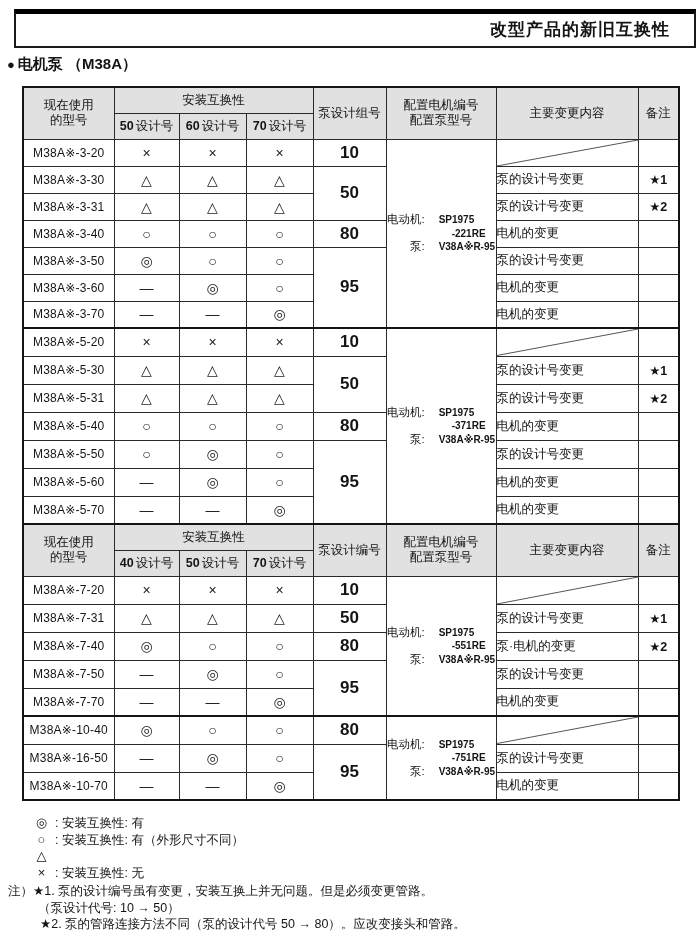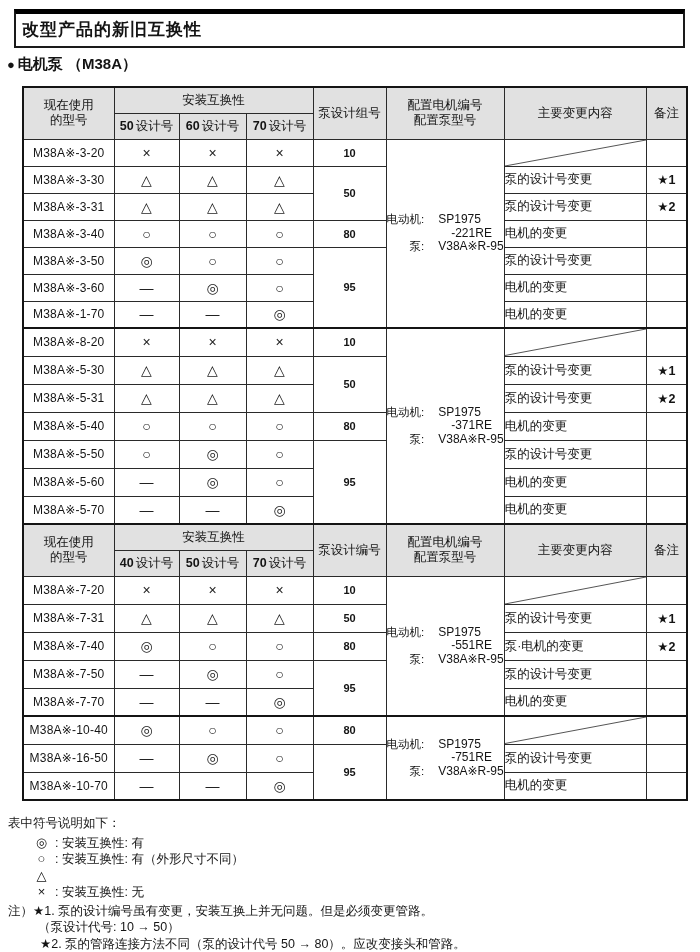--- a/index.html
+++ b/index.html
@@ -5,25 +5,25 @@
   * { box-sizing: border-box; }
   html, body { margin:0; padding:0; }
   body {
     width:700px; height:952px;
     background:#ffffff;
     font-family:"Liberation Sans","DejaVu Sans",sans-serif;
     color:#141414;
     overflow:hidden;
   }
   .title-box {
-    margin:9px 15px 0 14px;
+    margin:9px 4px 0 14px;
     border:2px solid #1a1a1a;
     border-top:5px solid #000;
-    padding:4px 6px 5px;
-    font-size:17px; font-weight:bold; letter-spacing:1px;
+    padding:4px 24px 5px;
+    font-size:17px; font-weight:bold; letter-spacing:1px;text-align:right;
   }
   .subtitle {
     margin:7px 0 0 7px;
     font-size:15px; font-weight:bold;
     display:flex; align-items:center; gap:3px;
   }
   .bullet { font-size:13px; }
 
   table.main {
     border-collapse:collapse; table-layout:fixed;
@@ -34,30 +34,30 @@
     border:1px solid #2a2a2a;
     padding:0; text-align:center; vertical-align:middle;
   }
   th { background:#e1e1e1; font-weight:normal; font-size:12.5px; line-height:15px; }
   .pre { white-space:pre-line; }
   tr.hh  { height:26px; }
   tr.r1  { height:27px; }
   tr.r2  { height:28px; }
   td.model { font-weight:normal; font-size:12px; letter-spacing:0.2px; }
   td.sym  { font-size:14px; color:#222; }
-  td.grp  { font-weight:bold; font-size:11px; }
+  td.grp  { font-weight:bold; font-size:17px; }
   td.chg  { text-align:left; font-size:12.5px; }
   td.rmk  { font-weight:bold; font-size:12.5px; }
   tr.sec > td, tr.sec > th { border-top:2.5px solid #141414; }
   td.diagcell { position:relative; }
   td.diagcell svg { position:absolute; left:0; top:0; width:100%; height:100%; display:block; }
   td.cfgcell { font-size:11px; }
   .cfg { display:inline-grid; grid-template-columns:max-content max-content; column-gap:14px; line-height:13.5px; text-align:left; }
   .cfg-lbl { text-align:right; font-size:11.5px; }
-  .cfg-val { font-weight:normal; font-size:12px; }
+  .cfg-val { font-weight:bold; font-size:10px; }
   .cfg-val.ind { padding-left:13px; }
   th b.dnum { font-size:12.5px; margin-right:2px; }
 
   .footer { margin:14px 0 0 8px; font-size:12.5px; line-height:16.5px; }
   .legend { margin:3px 0 0 26px; }
   .legend-item { display:flex; gap:6px; }
   .lsym { width:15px; text-align:center; font-size:13px; }
   .notes { margin-top:2px; }
   .note-row1 { display:flex; }
   .ind-a { margin-left:30px; }
@@ -164,30 +164,30 @@
   </tr>
   <tr class="r1">
     <td class="model">M38A※-3-60</td>
     <td class="sym">—</td>
     <td class="sym">◎</td>
     <td class="sym">○</td>
     <td class="chg">电机的变更</td>
     <td class="rmk"></td>
   </tr>
   <tr class="r1">
-    <td class="model">M38A※-1-70</td>
+    <td class="model">M38A※-3-70</td>
     <td class="sym">—</td>
     <td class="sym">—</td>
     <td class="sym">◎</td>
     <td class="chg">电机的变更</td>
     <td class="rmk"></td>
   </tr>
 
   <tr class="r2 sec">
-    <td class="model">M38A※-8-20</td>
+    <td class="model">M38A※-5-20</td>
     <td class="sym">×</td>
     <td class="sym">×</td>
     <td class="sym">×</td>
     <td class="grp">10</td>
     <td class="cfgcell" rowspan="7">
       <div class="cfg">
         <span class="cfg-lbl">电动机:</span>
             <span class="cfg-val">SP1975</span>
         <span class="cfg-lbl"></span>
             <span class="cfg-val ind">-371RE</span>
@@ -366,21 +366,20 @@
     <td class="sym">—</td>
     <td class="sym">—</td>
     <td class="sym">◎</td>
     <td class="chg">电机的变更</td>
     <td class="rmk"></td>
   </tr>
 </tbody>
   </table>
 
 <div class="footer">
-  <div>表中符号说明如下：</div>
   <div class="legend">
     <div class="legend-item">
       <span class="lsym">◎</span>
       <span>: 安装互换性: 有</span>
     </div>
     <div class="legend-item">
       <span class="lsym">○</span>
       <span>: 安装互换性: 有（外形尺寸不同）</span>
     </div>
     <div class="legend-item">

